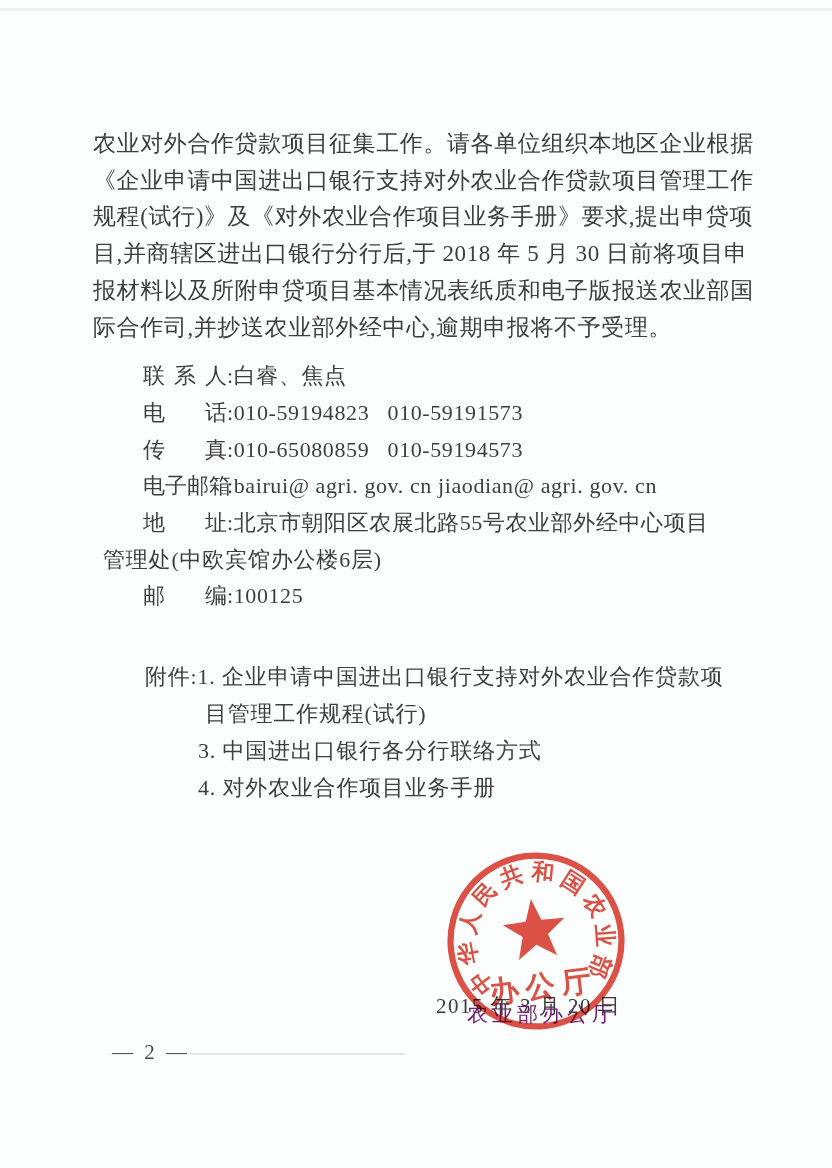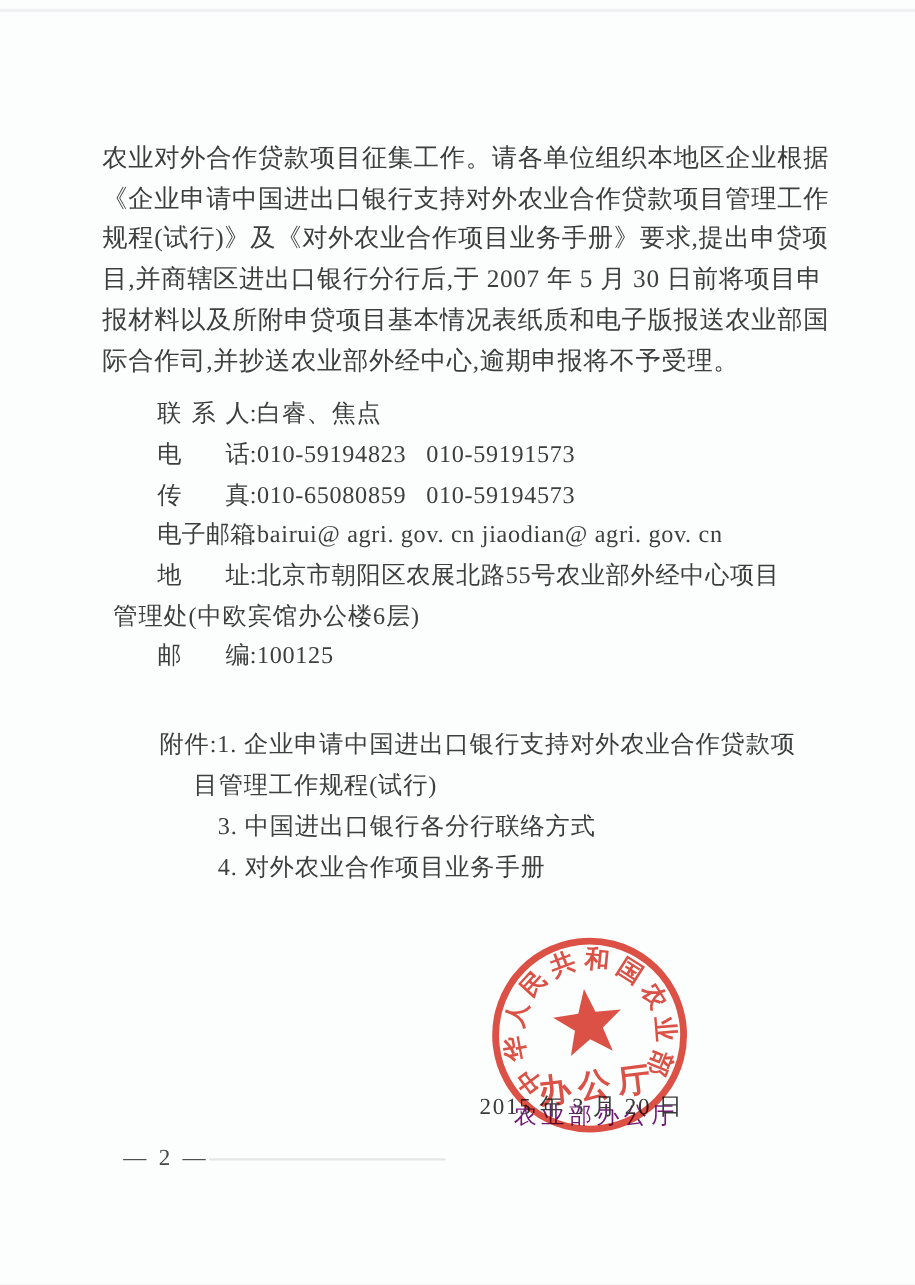--- a/index.html
+++ b/index.html
@@ -16,21 +16,21 @@
   .content{position:absolute;left:93px;top:126px;width:652px;}
   .bline{font-size:23px;line-height:36.7px;letter-spacing:0.6px;white-space:nowrap;}
   .contacts{margin-top:12px;}
   .cline{font-size:22px;line-height:36.7px;margin-left:50px;white-space:pre;}
   .clabel{display:inline-block;width:84px;text-align:justify;text-align-last:justify;letter-spacing:0;vertical-align:bottom;}
   .cvalue{letter-spacing:0.6px;}
   .addr2{font-size:22px;line-height:36.7px;margin-left:10px;letter-spacing:0.8px;}
   .attachments{margin-top:43px;}
   .aline{font-size:22px;line-height:37px;letter-spacing:0.8px;white-space:nowrap;}
   .a0{margin-left:52px;}
-  .a1{margin-left:83px;}
+  .a1{margin-left:112px;}
   .a2,.a3,.a4{margin-left:105px;}
   .seal{
     position:absolute;left:440px;top:845px;width:192px;height:192px;
     transform:rotate(-7deg);
     mix-blend-mode:multiply;opacity:0.93;
     pointer-events:none;
   }
   .sign-office{position:absolute;left:467px;top:1000px;font-size:21px;letter-spacing:4px;color:#701a75;white-space:nowrap;}
   .sign-date{position:absolute;left:436px;top:992px;font-size:21px;letter-spacing:1.5px;color:#3a3a3a;white-space:pre;}
   .page-number{position:absolute;left:112px;top:1040px;font-size:21px;letter-spacing:3px;color:#4a4a4a;}
@@ -42,21 +42,21 @@
 
 <div class="page">
 
   <div class="scan-edge"></div>
 
   <div class="content">
 
     <div class="bline">农业对外合作贷款项目征集工作。请各单位组织本地区企业根据</div>
     <div class="bline">《企业申请中国进出口银行支持对外农业合作贷款项目管理工作</div>
     <div class="bline">规程(试行)》及《对外农业合作项目业务手册》要求,提出申贷项</div>
-    <div class="bline">目,并商辖区进出口银行分行后,于 2007 年 5 月 30 日前将项目申</div>
+    <div class="bline">目,并商辖区进出口银行分行后,于 2018 年 5 月 30 日前将项目申</div>
     <div class="bline">报材料以及所附申贷项目基本情况表纸质和电子版报送农业部国</div>
     <div class="bline">际合作司,并抄送农业部外经中心,逾期申报将不予受理。</div>
 
     <div class="contacts">
       <div class="cline"><span class="clabel">联系人</span><span class="cvalue">:白睿、焦点</span></div>
       <div class="cline"><span class="clabel">电话</span><span class="cvalue">:010-59194823   010-59191573</span></div>
       <div class="cline"><span class="clabel">传真</span><span class="cvalue">:010-65080859   010-59194573</span></div>
       <div class="cline"><span class="clabel">电子邮箱</span><span class="cvalue">:bairui@ agri. gov. cn jiaodian@ agri. gov. cn</span></div>
       <div class="cline"><span class="clabel">地址</span><span class="cvalue">:北京市朝阳区农展北路55号农业部外经中心项目</span></div>
       <div class="addr2">管理处(中欧宾馆办公楼6层)</div>

